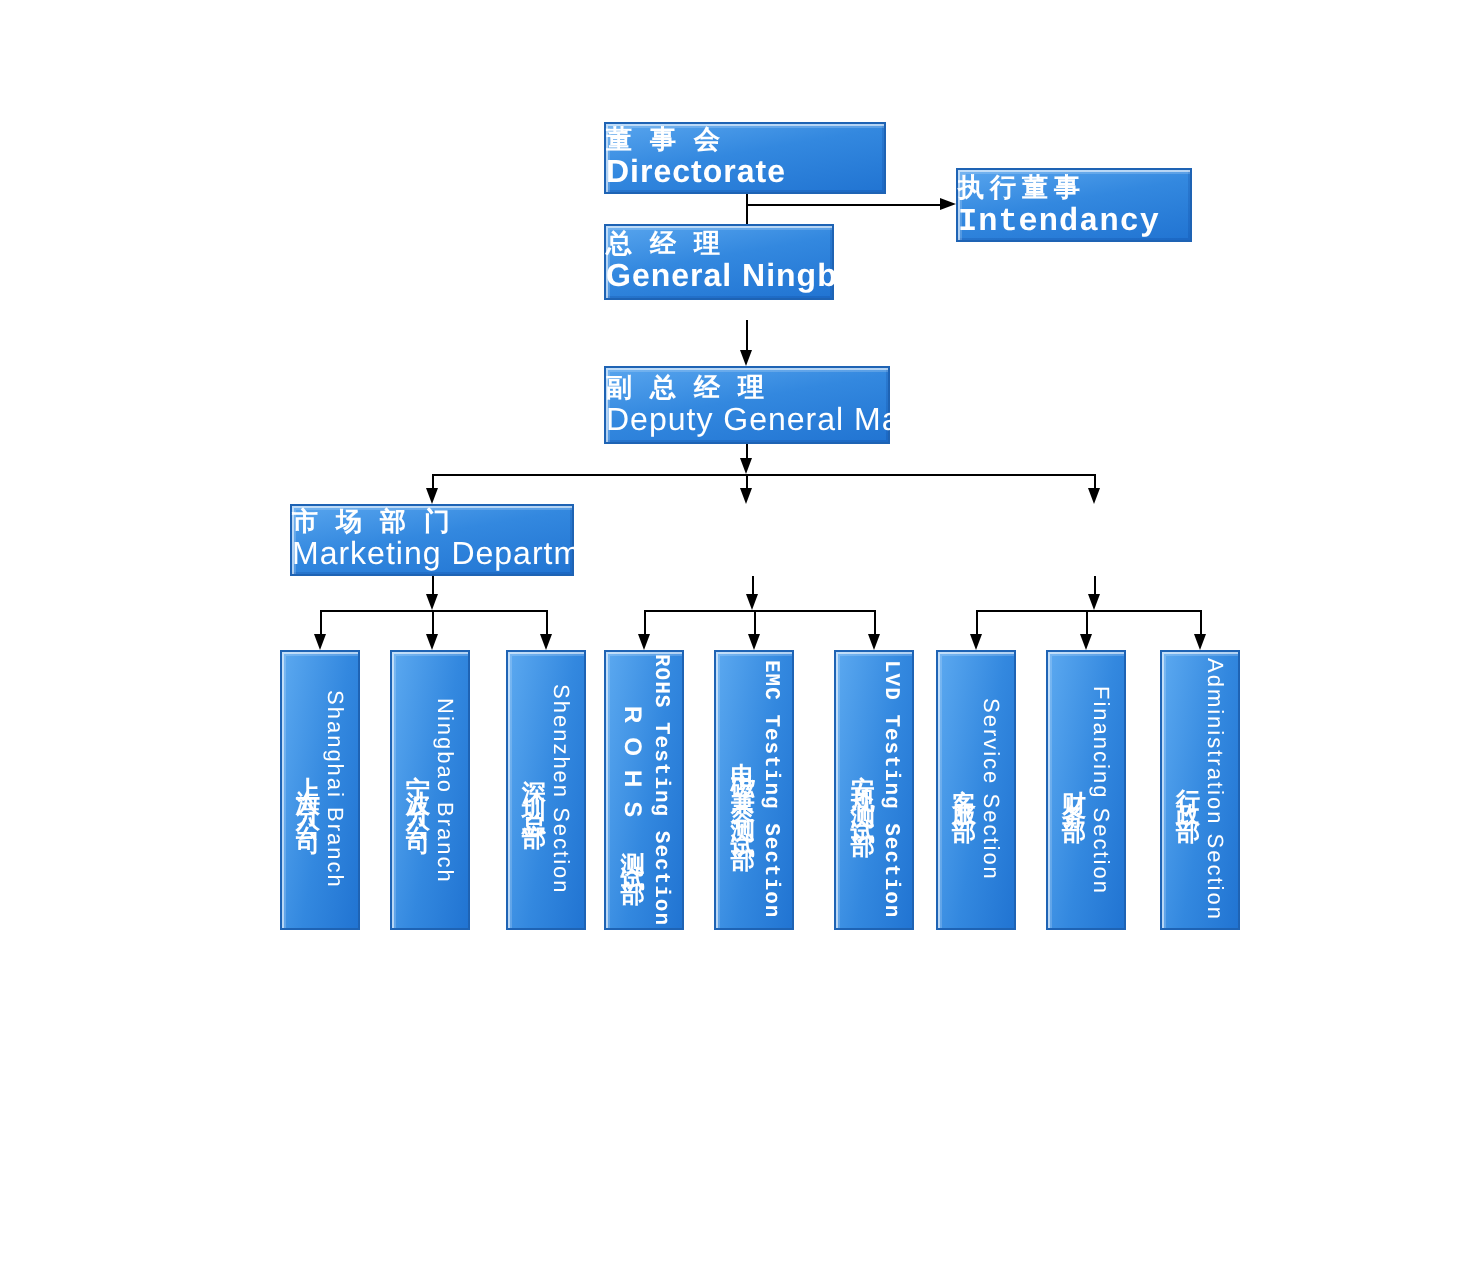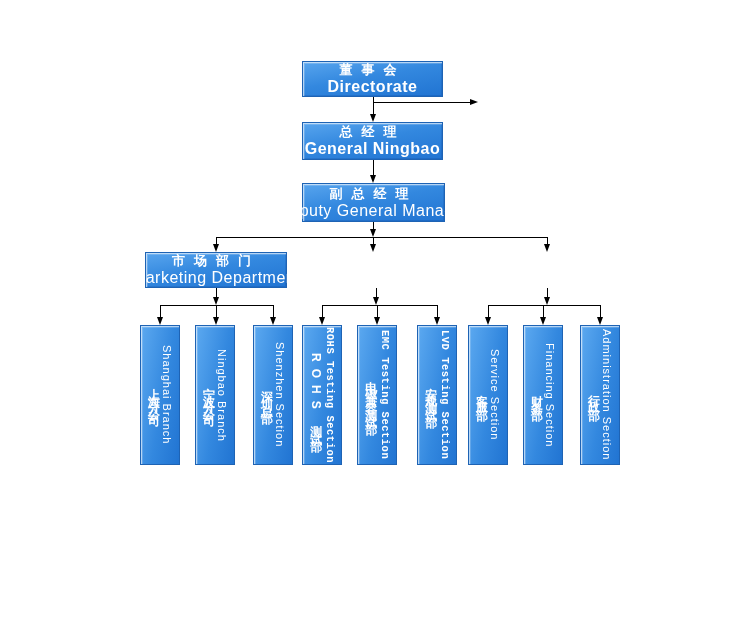--- a/index.html
+++ b/index.html
@@ -6,21 +6,21 @@
   #stage {
     position:relative; width:730px; height:642px; background:#ffffff;
     font-family:"Liberation Sans", sans-serif; overflow:hidden;
   }
   
   .hbox {
     position:absolute; box-sizing:border-box;
     border:1px solid #1e63b4;
     background:linear-gradient(170deg,#58a5ee 0%,#3388df 45%,#2174d2 100%);
     box-shadow:inset 1px 1px 0 rgba(255,255,255,.55), inset 2px 2px 0 rgba(255,255,255,.18), inset -1px -1px 0 rgba(0,40,120,.15);
-    color:#fff; display:flex; flex-direction:column; align-items:center; justify-content:center; gap:3px;
+    color:#fff; display:flex; flex-direction:column; justify-content:center; gap:3px;
     white-space:nowrap;
   }
   .hcn { font-size:13px; font-weight:bold; letter-spacing:9px; line-height:1; }
   .hcn.tight { letter-spacing:3px; }
   .hen { font-size:16px; letter-spacing:.5px; line-height:1; }
   .bold { font-weight:bold; }
   .mono { font-family:"Liberation Mono","DejaVu Sans Mono",monospace; font-weight:bold; }
   .vbox {
     position:absolute; top:325px; width:40px; height:140px; box-sizing:border-box;
     border:1px solid #1e63b4;
@@ -86,22 +86,26 @@
   <div class="ln" style="left:543px;top:305px;width:1px;height:13px"></div>
   <div class="ar down" style="left:540px;top:317px"></div>
   <div class="ln" style="left:600px;top:305px;width:1px;height:13px"></div>
   <div class="ar down" style="left:597px;top:317px"></div>
 
   <div class="hbox" style="left:302px;top:61px;width:141px;height:36px">
     <span class="hcn">董事会</span>
     <span class="hen bold">Directorate</span>
   </div>
 
+  <div class="hbox" style="left:478px;top:84px;width:118px;height:37px">
+    <span class="hcn tight">执行董事</span>
+    <span class="hen mono">Intendancy</span>
+  </div>
 
-  <div class="hbox" style="left:302px;top:122px;width:141px;height:38px">
+  <div class="hbox" style="left:302px;top:112px;width:115px;height:38px">
     <span class="hcn">总经理</span>
     <span class="hen bold">General Ningbao</span>
   </div>
 
   <div class="hbox" style="left:302px;top:183px;width:143px;height:39px">
     <span class="hcn">副总经理</span>
     <span class="hen">Deputy General Manager</span>
   </div>
 
   <div class="hbox" style="left:145px;top:252px;width:142px;height:36px">

